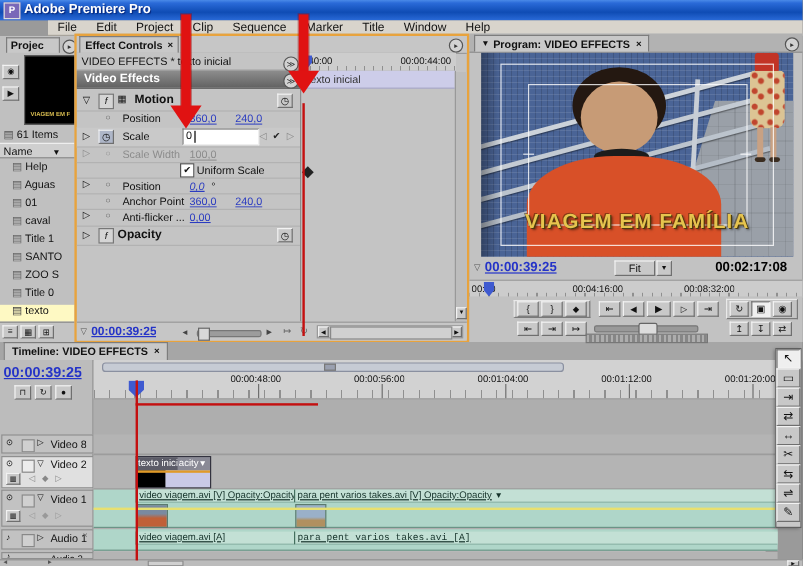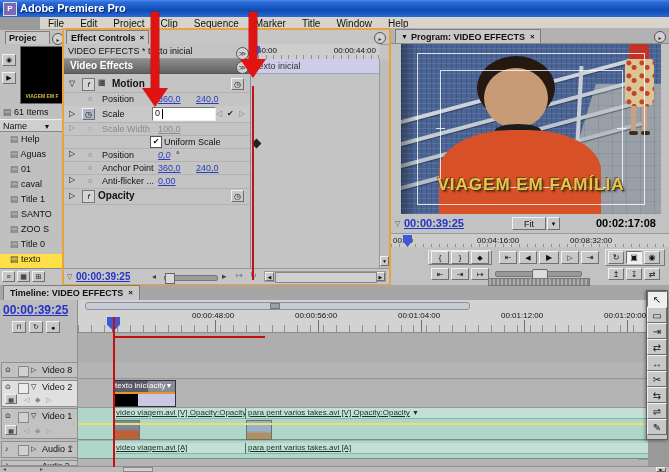--- a/index.html
+++ b/index.html
@@ -77,21 +77,21 @@
     <div class="ab f9 nw" style="left:0;top:149px;width:64px;height:15px;padding-left:10px;box-sizing:border-box;">
       <span class="glyph" style="color:#666;">▤</span> <span>caval</span></div>
     <div class="ab f9 nw" style="left:0;top:164px;width:64px;height:15px;padding-left:10px;box-sizing:border-box;">
       <span class="glyph" style="color:#666;">▤</span> <span>Title 1</span></div>
     <div class="ab f9 nw" style="left:0;top:179px;width:64px;height:15px;padding-left:10px;box-sizing:border-box;">
       <span class="glyph" style="color:#666;">▤</span> <span>SANTO</span></div>
     <div class="ab f9 nw" style="left:0;top:194px;width:64px;height:15px;padding-left:10px;box-sizing:border-box;">
       <span class="glyph" style="color:#666;">▤</span> <span>ZOO S</span></div>
     <div class="ab f9 nw" style="left:0;top:209px;width:64px;height:15px;padding-left:10px;box-sizing:border-box;">
       <span class="glyph" style="color:#666;">▤</span> <span>Title 0</span></div>
-    <div class="ab f9 nw" style="left:0;top:224px;width:64px;height:15px;padding-left:10px;box-sizing:border-box;background:#fde047;">
+    <div class="ab f9 nw" style="left:0;top:224px;width:64px;height:15px;padding-left:10px;box-sizing:border-box;background:#fef9c3;">
       <span class="glyph" style="color:#444;">▤</span> <span>texto</span></div>
     <div class="ab" style="left:0;top:238px;width:64px;height:17px;background:#c4c4c4;border-top:1px solid #8a8a8a;display:flex;gap:2px;padding:2px;box-sizing:border-box;">
       <span class="btn" style="width:13px;height:11px;font-size:7px;">≡</span>
       <span class="btn" style="width:13px;height:11px;font-size:7px;">▦</span>
       <span class="btn" style="width:13px;height:11px;font-size:7px;">⊞</span>
     </div>
   </div>
 
   <div class="ab" style="left:62px;top:28px;width:329px;height:257px;border:2px solid #e8a33d;background:#c4c4c4;box-sizing:border-box;z-index:10;">
 
@@ -388,21 +388,21 @@
       <span class="ab" style="left:16px;top:3px;width:9px;height:9px;border:1px solid #888;background:#d0d0d0;"></span>
       <span class="glyph ab f7" style="left:29px;top:3px;">▷</span>
       <span class="ab f9 nw" style="left:40px;top:2px;">Audio 1</span>
       <span class="glyph ab f7" style="left:67px;top:1px;color:#666;">×</span>
     </div>
     <div class="ab" style="left:78px;top:156px;width:570px;height:17px;background:#afd6c9;border-bottom:1px solid #6b9487;">
       <div class="ab tealname nw clipedge" style="left:35px;top:2px;width:132px;height:11px;font-size:8px;padding-left:2px;box-sizing:border-box;">
         <span style="text-decoration:underline;">video viagem.avi [A]</span>
       </div>
       <div class="ab tealname nw clipedge" style="left:167px;top:2px;width:403px;height:11px;font-size:8px;padding-left:2px;box-sizing:border-box;">
-        <span style="text-decoration:underline;">para pent varios takes.avi [A]</span>
+        <span style="text-decoration:underline;font-family:Liberation Mono, monospace;">para pent varios takes.avi [A]</span>
       </div>
     </div>
 
     <div class="ab nw" style="left:1px;top:175px;width:77px;height:6px;background:#c2c2c2;border:1px solid #8f8f8f;box-sizing:border-box;overflow:hidden;">
       <span class="glyph ab f7" style="left:3px;top:0;">♪</span>
       <span class="ab f8 nw" style="left:40px;top:0;">Audio 2</span>
     </div>
     <div class="ab" style="left:78px;top:175px;width:570px;height:6px;background:#b4b4b4;"></div>
 
     <div class="ab" style="left:0;top:181px;width:669px;height:6px;background:#bcbcbc;border-top:1px solid #909090;">

